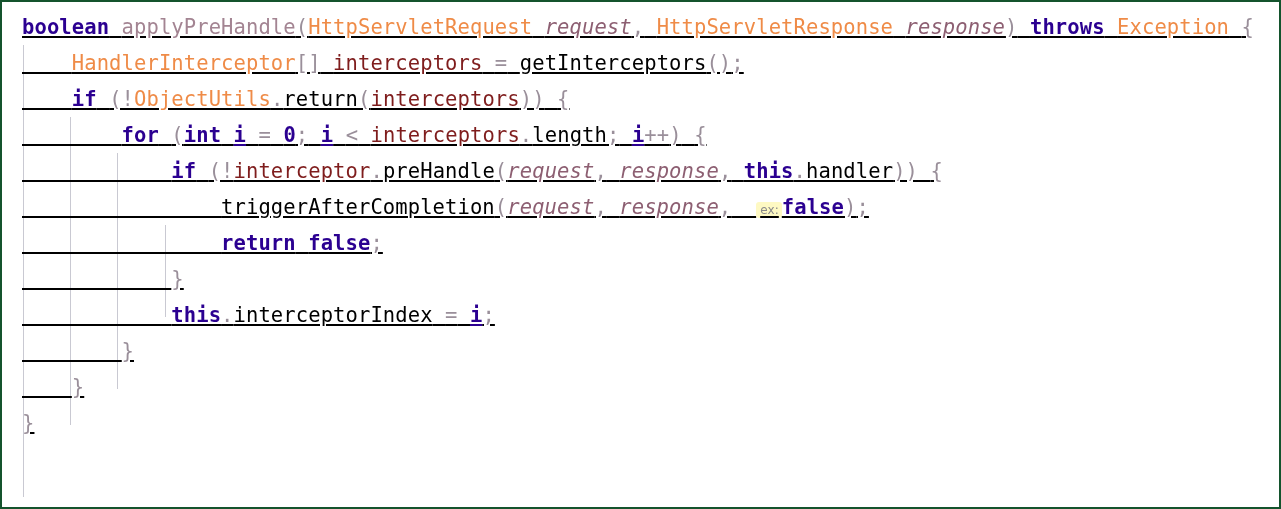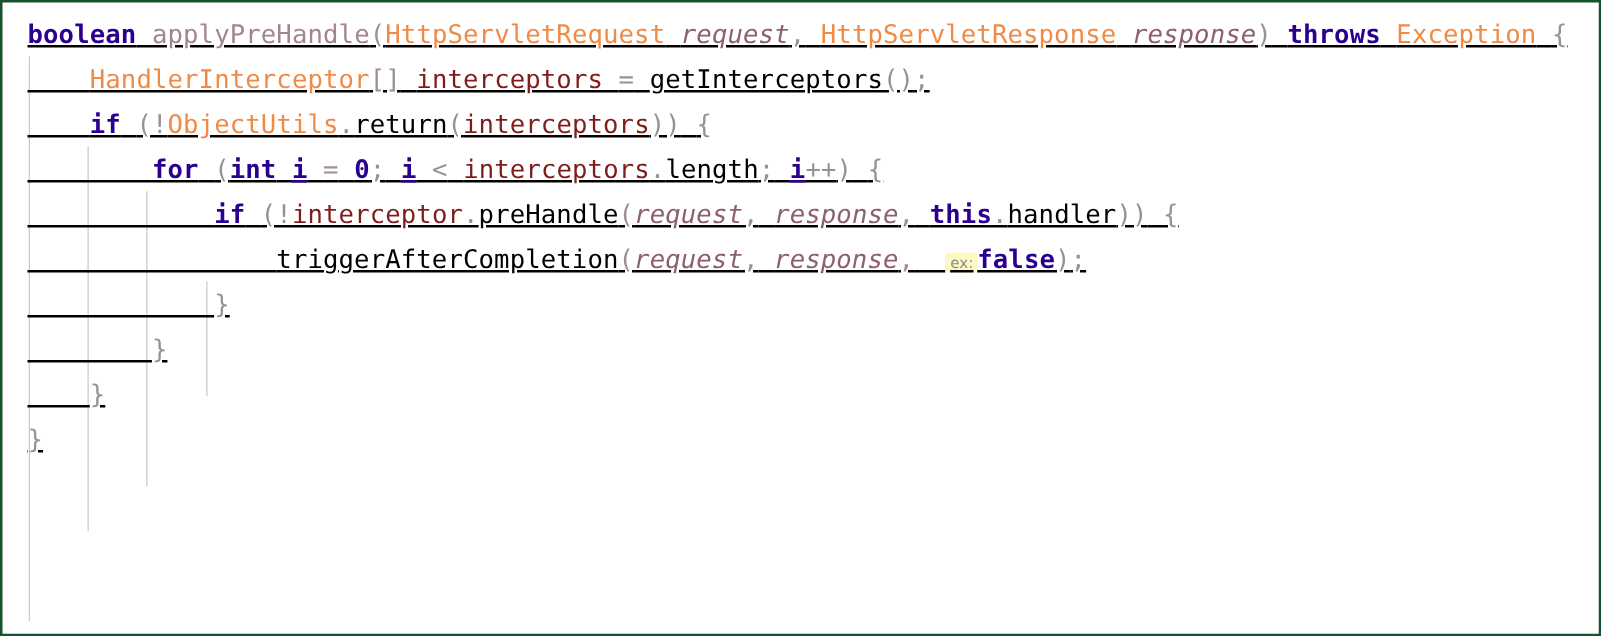--- a/index.html
+++ b/index.html
@@ -91,23 +91,25 @@
 
     <div class="code-line"><span class="ln-text">    <span class="kw">if</span> <span class="punc">(!</span><span class="type">ObjectUtils</span><span class="punc">.</span><span class="method">return</span><span class="punc">(</span><span class="ident">interceptors</span><span class="punc">))</span> <span class="punc">{</span></span></div>
 
     <div class="code-line"><span class="ln-text">        <span class="kw">for</span> <span class="punc">(</span><span class="kw">int</span> <span class="localvar">i</span> <span class="punc">=</span> <span class="num">0</span><span class="punc">;</span> <span class="localvar">i</span> <span class="punc">&lt;</span> <span class="ident">interceptors</span><span class="punc">.</span><span class="field">length</span><span class="punc">;</span> <span class="localvar">i</span><span class="punc">++</span><span class="punc">)</span> <span class="punc">{</span></span></div>
 
 
     <div class="code-line"><span class="ln-text">            <span class="kw">if</span> <span class="punc">(!</span><span class="ident">interceptor</span><span class="punc">.</span><span class="method">preHandle</span><span class="punc">(</span><span class="param">request</span><span class="punc">,</span> <span class="param">response</span><span class="punc">,</span> <span class="kw">this</span><span class="punc">.</span><span class="field">handler</span><span class="punc">))</span> <span class="punc">{</span></span></div>
 
     <div class="code-line"><span class="ln-text">                <span class="method">triggerAfterCompletion</span><span class="punc">(</span><span class="param">request</span><span class="punc">,</span> <span class="param">response</span><span class="punc">,</span>  <span class="hint">ex:</span><span class="kw">false</span><span class="punc">)</span><span class="punc">;</span></span></div>
 
+    <div class="code-line"><span class="ln-text">                <span class="kw">return</span> <span class="kw">false</span><span class="punc">;</span></span></div>
 
     <div class="code-line"><span class="ln-text">            <span class="punc">}</span></span></div>
 
+    <div class="code-line"><span class="ln-text">            <span class="kw">this</span><span class="punc">.</span><span class="field">interceptorIndex</span> <span class="punc">=</span> <span class="localvar">i</span><span class="punc">;</span></span></div>
 
     <div class="code-line"><span class="ln-text">        <span class="punc">}</span></span></div>
 
     <div class="code-line"><span class="ln-text">    <span class="punc">}</span></span></div>
 
 
     <div class="code-line"><span class="ln-text"><span class="punc">}</span></span></div>
 
   </div>
 </div>

